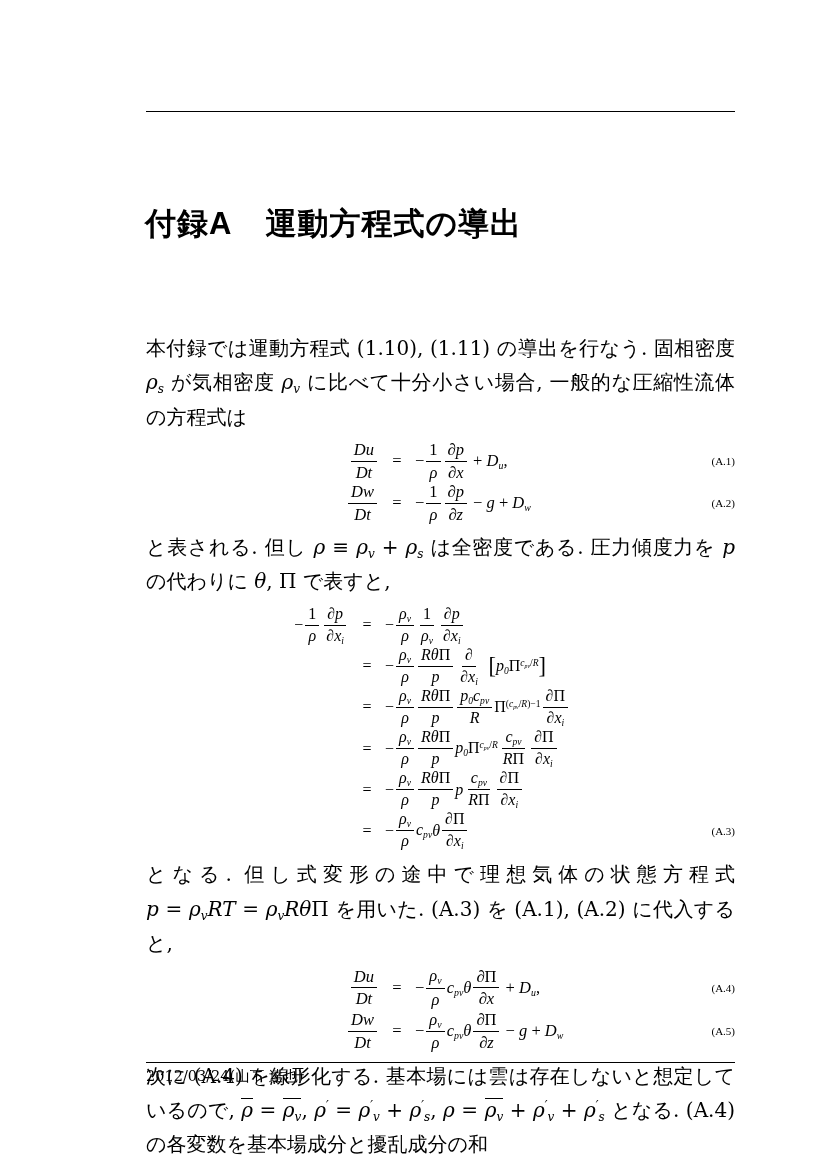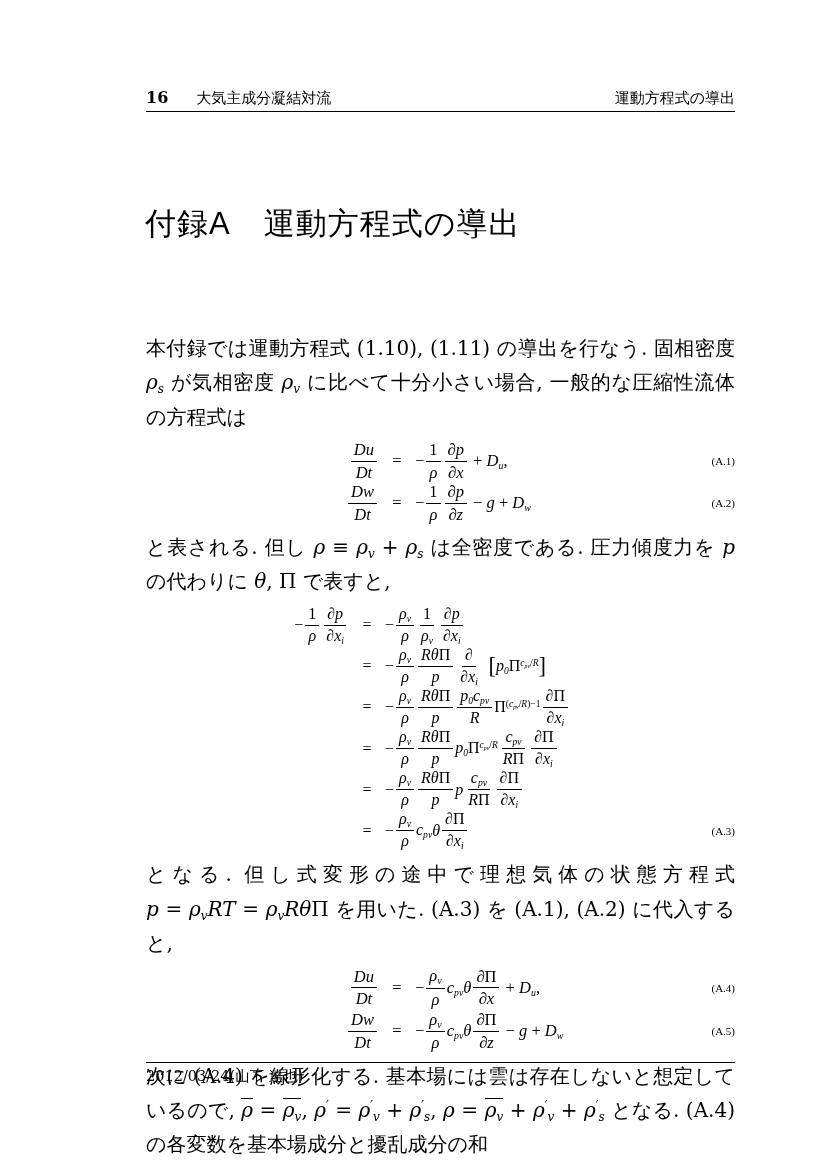--- a/index.html
+++ b/index.html
@@ -8,21 +8,21 @@
 
   
   .hdr{position:absolute;left:146px;right:91px;top:88px;display:flex;align-items:baseline;
        font-family:"Liberation Sans","DejaVu Sans",sans-serif;font-size:15px;}
   .hdr .pnum{font-family:"DejaVu Serif",serif;font-weight:bold;font-size:16px;margin-right:28px;}
   .hdr .rright{margin-left:auto;}
   .hrule{position:absolute;left:146px;right:91px;top:111px;border-top:1.3px solid #000;height:0;}
 
   
   .title{position:absolute;left:145px;top:203px;font-family:"Liberation Sans","DejaVu Sans",sans-serif;
-         font-weight:normal;font-size:31px;letter-spacing:1px;}
+         font-weight:bold;font-size:31px;letter-spacing:1px;}
   .title .pfx{margin-right:33px;}
 
   
   .content{position:absolute;left:146px;right:91px;top:331px;}
   p.body{margin:0;font-size:20px;line-height:1.72;text-align:justify;}
   p.tight{margin:2px 0 16px;}
   .im .tk{white-space:pre;}
 
   
   .eqblock{display:grid;grid-template-columns:var(--lw,233px) 36px 1fr max-content;
@@ -48,25 +48,20 @@
 
   
   .frule{position:absolute;left:146px;right:91px;top:1062px;border-top:1px solid #000;height:0;}
   .foot{position:absolute;left:146px;top:1067px;font-size:14.5px;}
 </style>
 </head>
 <body>
 
 <div class="page">
 
-  <div class="hdr">
-    <span class="pnum">16</span>
-    <span>大気主成分凝結対流</span>
-    <span class="rright">運動方程式の導出</span>
-  </div>
   <div class="hrule"></div>
 
   <div class="title">
     <span class="pfx">付録A</span><span>運動方程式の導出</span>
   </div>
 
   <div class="content">
     <p class="body"><span>本付録では運動方程式 (1.10), (1.11) の導出を行なう. 固相密度 </span><span class="im"><span class="tk it">ρ<span class="sb it">s</span></span></span><span> が気相密度 </span><span class="im"><span class="tk it">ρ<span class="sb it">v</span></span></span><span> に比べて十分小さい場合, 一般的な圧縮性流体の方程式は</span></p>
 
     <div class="eqblock">

